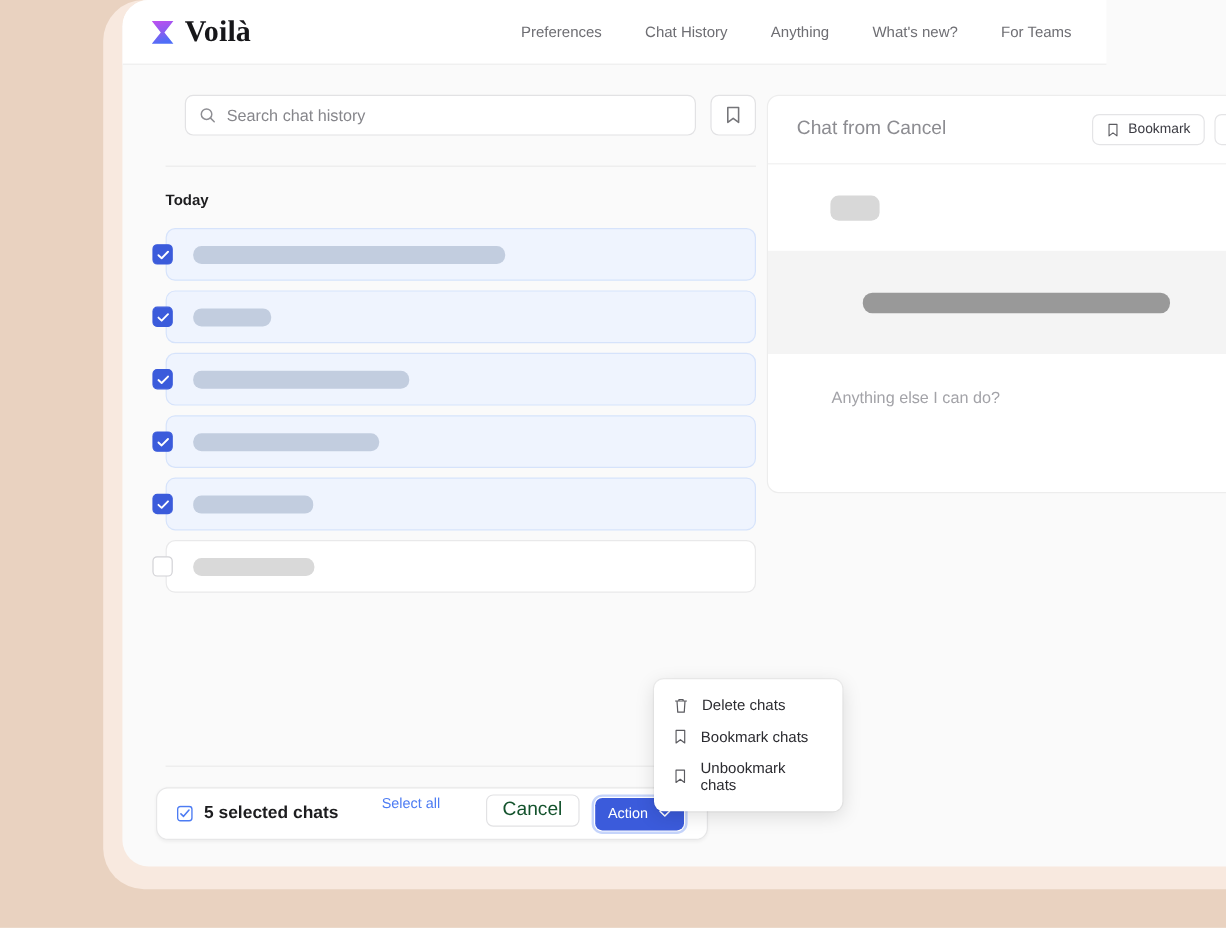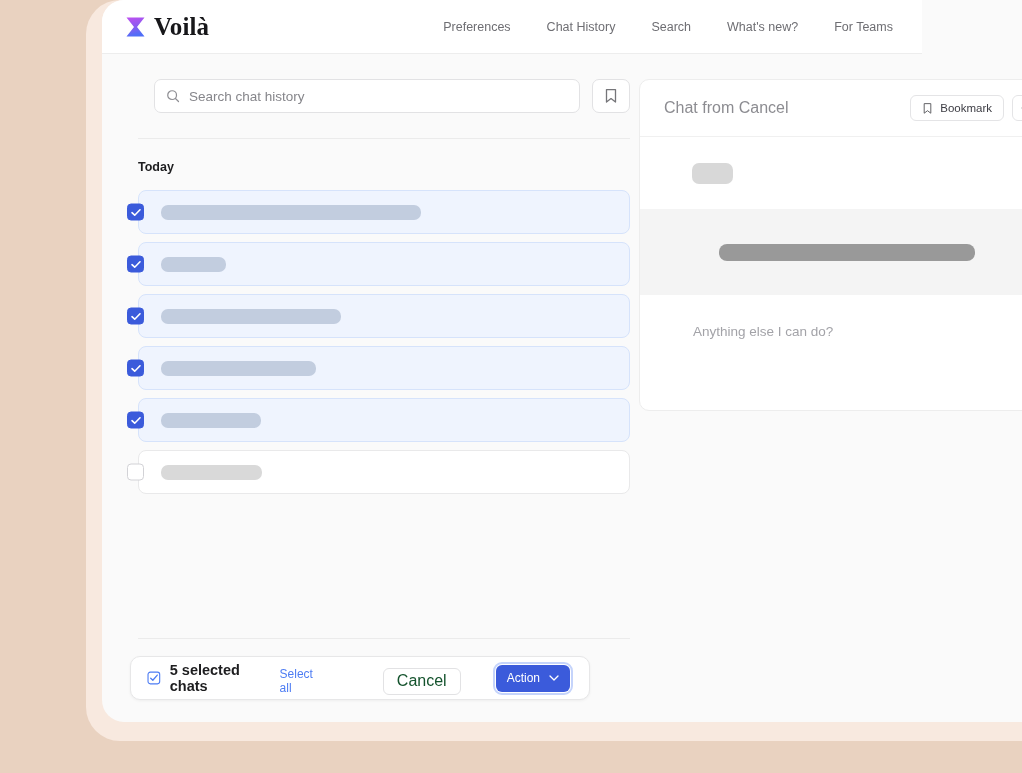--- a/index.html
+++ b/index.html
@@ -102,21 +102,21 @@
   .select-bar {
     position: absolute; left: -8px; top: 602px; width: 460px; height: 44px;
     background: #fff; border: 1px solid #e7e7e8; border-radius: 10px;
     box-shadow: 0 1px 3px rgba(0,0,0,.05);
     display: flex; align-items: center; padding: 0 16px;
   }
   .select-count {
     display: flex; align-items: center; gap: 9px;
     font-size: 14.5px; font-weight: 700; color: #1d1d1f;
   }
-  .select-actions { margin-left: auto; display: flex; align-items: flex-end; gap: 32px; }
+  .select-actions { margin-left: auto; display: flex; align-items: flex-start; gap: 10px; }
   .link-btn { font-size: 12px; color: #4d7cf3; cursor: pointer; }
   .ghost-btn {
     height: 27px; padding: 0 13px; border: 1px solid #e2e2e4; border-radius: 6px;
     background: #fff; font-size: 16px; color: #14532d; cursor: pointer;
     display: flex; align-items: center; margin-left: 28px;
   }
   .primary-btn-wrap {
     border: 2px solid #c5d4fb; border-radius: 9px; padding: 1px;
   }
   .primary-btn {
@@ -186,21 +186,21 @@
               <stop offset="100%" stop-color="#4f6ef7"></stop>
             </linearGradient>
           </defs>
           <path d="M1.5 1.5 H19.5 L12 11 L19.5 20.5 H1.5 L9 11 Z" fill="url(#lg)"></path>
         </svg>
         <span class="brand-name">Voilà</span>
       </div>
       <div class="nav">
         <span class="nav-item">Preferences</span>
         <span class="nav-item">Chat History</span>
-        <span class="nav-item">Search</span>
+        <span class="nav-item">Anything</span>
         <span class="nav-item">What's new?</span>
         <span class="nav-item">For Teams</span>
       </div>
     </div>
 
     <div class="main">
 
       <div class="left-col">
 
         <div class="search-row">
@@ -295,20 +295,40 @@
               <div class="primary-btn">
                 <span>Action</span>
                 <svg width="10" height="6" viewBox="0 0 10 6">
                   <path d="M1 1 L5 5 L9 1" fill="none" stroke="#fff" stroke-width="1.3" stroke-linecap="round" stroke-linejoin="round"></path>
                 </svg>
               </div>
             </div>
           </div>
         </div>
 
+        <div class="dropdown">
+          <div class="dd-item">
+            <svg width="13" height="14" viewBox="0 0 14 16">
+              <path d="M1.8 3.6 H12.2 M5 3.6 V2.2 H9 V3.6 M3.2 3.6 L3.9 14.2 H10.1 L10.8 3.6" fill="none" stroke="#5a5a5f" stroke-width="1.15" stroke-linecap="round" stroke-linejoin="round"></path>
+            </svg>
+            <span>Delete chats</span>
+          </div>
+          <div class="dd-item">
+            <svg width="12" height="14" viewBox="0 0 14 16">
+              <path d="M2.8 1.8 H11.2 V14 L7 10.8 L2.8 14 Z" fill="none" stroke="#5a5a5f" stroke-width="1.15" stroke-linejoin="round"></path>
+            </svg>
+            <span>Bookmark chats</span>
+          </div>
+          <div class="dd-item">
+            <svg width="12" height="14" viewBox="0 0 14 16">
+              <path d="M2.8 1.8 H11.2 V14 L7 10.8 L2.8 14 Z" fill="none" stroke="#5a5a5f" stroke-width="1.15" stroke-linejoin="round"></path>
+            </svg>
+            <span>Unbookmark chats</span>
+          </div>
+        </div>
 
       </div>
 
       <div class="right-col">
         <div class="right-header">
           <span class="right-title">Chat from Cancel</span>
           <div class="right-head-actions">
             <div class="hdr-btn">
               <svg width="11" height="13" viewBox="0 0 14 16">
                 <path d="M2.8 1.8 H11.2 V14 L7 10.8 L2.8 14 Z" fill="none" stroke="#5a5a5f" stroke-width="1.2" stroke-linejoin="round"></path>

